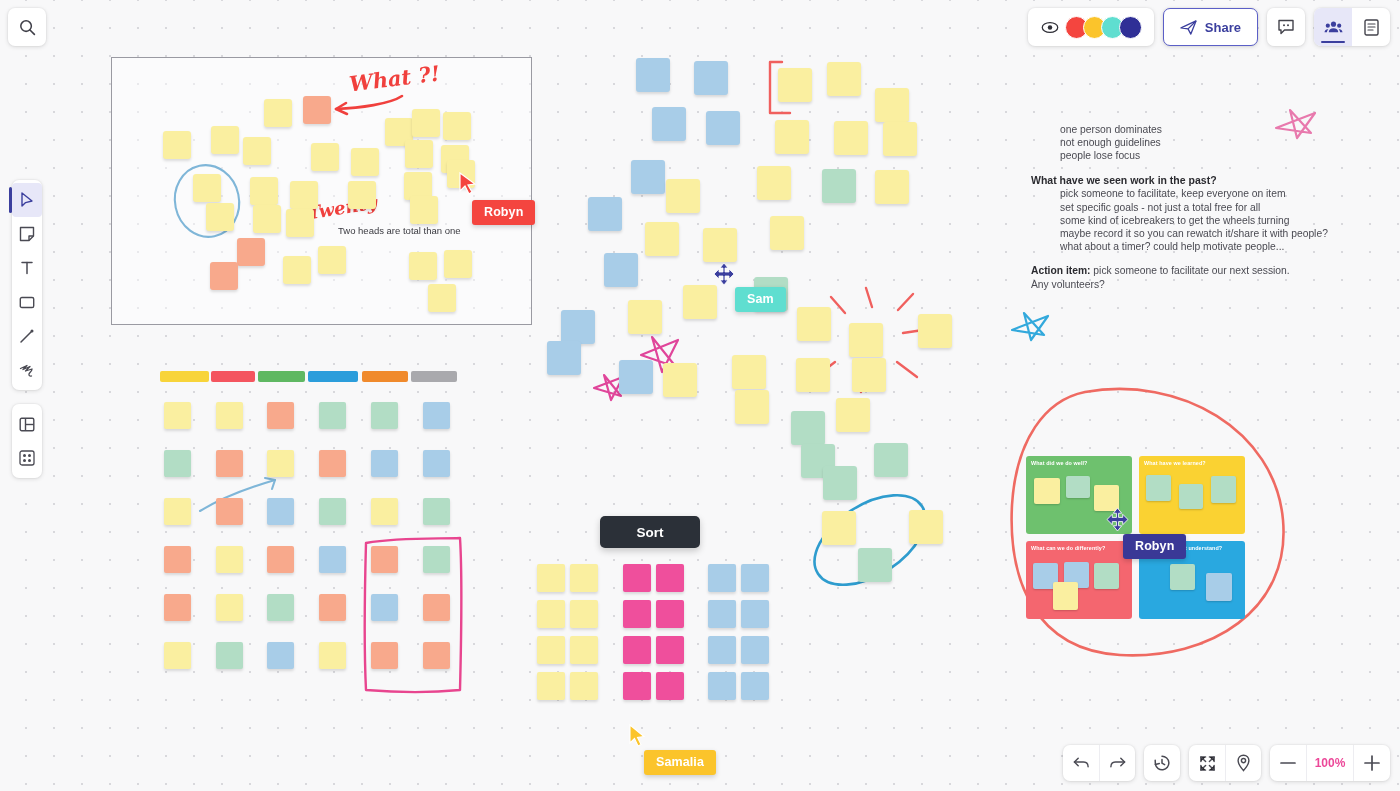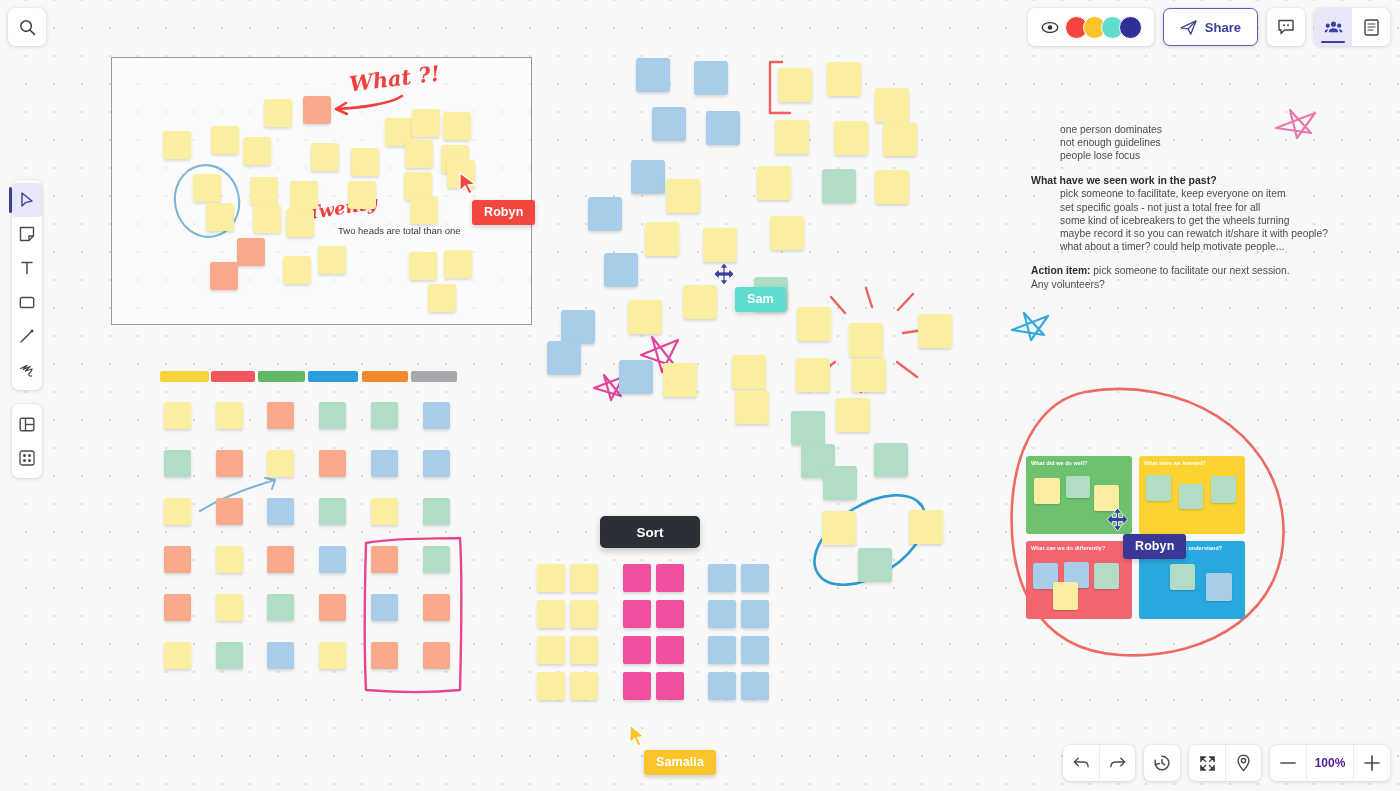--- a/index.html
+++ b/index.html
@@ -102,21 +102,21 @@
   #lefttool { position: absolute; left: 12px; top: 180px; width: 30px; padding: 3px 0; }
   #lefttool2 { position: absolute; left: 12px; top: 404px; width: 30px; padding: 3px 0; }
   .tool { width: 30px; height: 34px; display: flex; align-items: center; justify-content: center; cursor: pointer; position: relative; border-radius: 4px; }
   .tool.active { background: #e7e7f8; }
   .tool.active::before { content: ""; position: absolute; left: -3px; top: 4px; bottom: 4px; width: 3px; background: #3b3f9e; border-radius: 2px; }
 
   #bottomright { position: absolute; right: 10px; bottom: 10px; display: flex; gap: 9px; align-items: center; }
   .bgroup { height: 36px; display: flex; align-items: center; overflow: hidden; }
   .bbtn { width: 36px; height: 36px; display: flex; align-items: center; justify-content: center; cursor: pointer; }
   .bbtn + .bbtn { border-left: 1px solid #ededf1; }
-  #zoom-val { min-width: 48px; text-align: center; font-size: 12px; font-weight: bold; color: #4c1d95; border-left: 1px solid #ededf1; border-right: 1px solid #ededf1; height: 36px; line-height: 36px; cursor: pointer; }
+  #zoom-val { min-width: 48px; text-align: center; font-size: 12px; font-weight: bold; color: #ec4899; border-left: 1px solid #ededf1; border-right: 1px solid #ededf1; height: 36px; line-height: 36px; cursor: pointer; }
 
   svg { display: block; }
 </style>
 </head>
 <body>
 
 <div id="canvas">
 
   <div id="frame" style="left:111px;top:57px;width:421px;height:268px;"></div>
 

